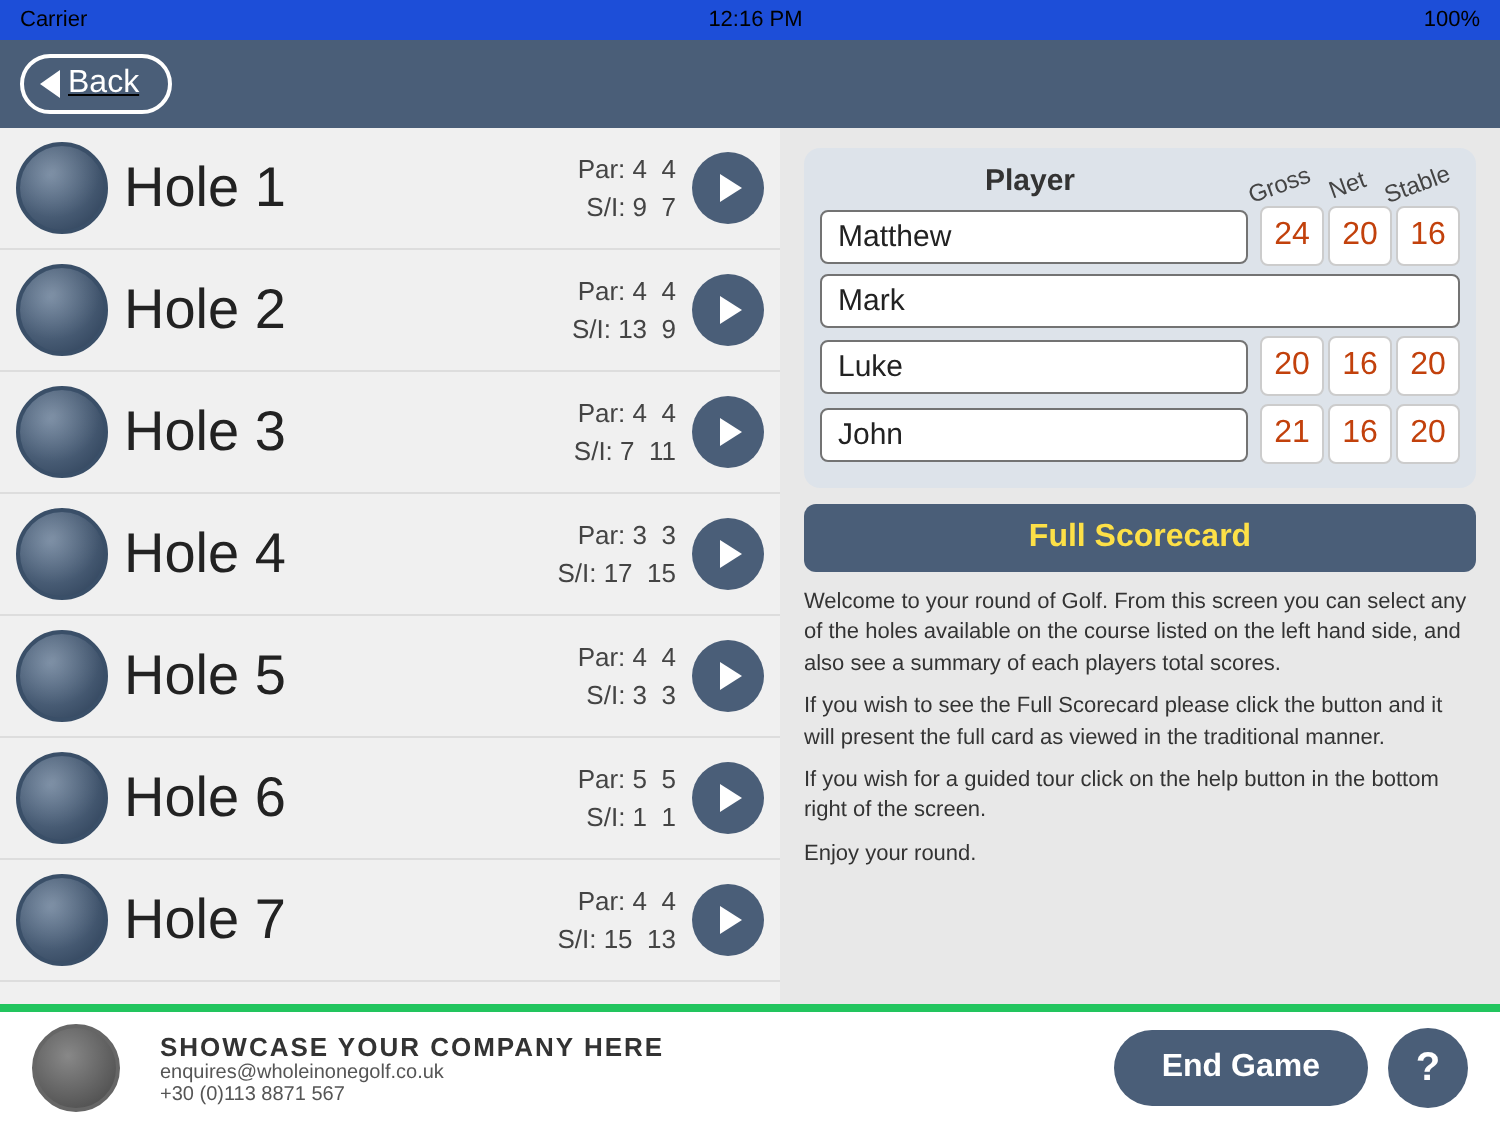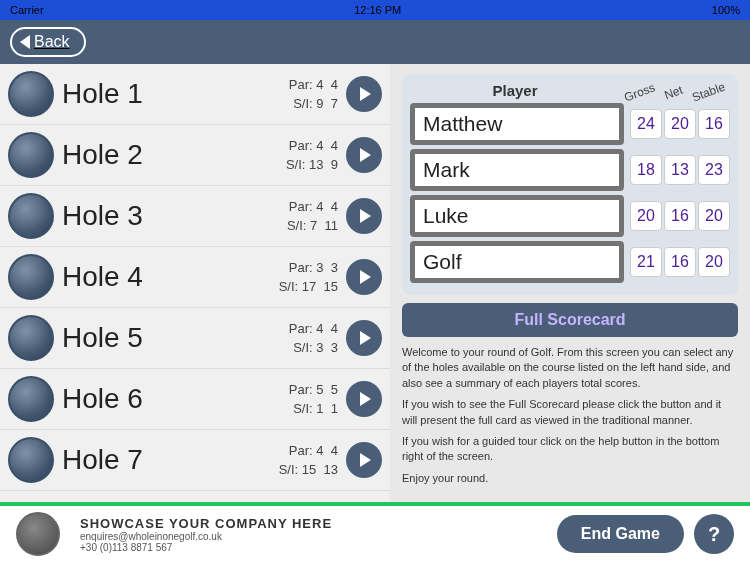--- a/index.html
+++ b/index.html
@@ -199,48 +199,48 @@
       display: flex;
       align-items: center;
       margin-bottom: 4px;
     }
 
     .score-player-name {
       flex: 1;
       background: #fff;
       border-radius: 4px;
       padding: 4px 8px;
-      font-size: 21px;
+      font-size: 15px;
       color: #222;
-      border: 5px solid #737373;
+      border: 1px solid #737373;
     }
 
     .score-values {
       display: flex;
       gap: 2px;
       margin-left: 6px;
     }
 
     .score-cell {
       width: 32px;
       height: 30px;
       background: #fff;
       border: 1px solid #ccc;
       border-radius: 4px;
       display: flex;
       align-items: center;
       justify-content: center;
       font-size: 16px;
-      color: #4c1d95;
+      color: #c2410c;
       font-weight: 400;
     }
 
     .full-scorecard-btn {
       background: #4a5e78;
-      color: #c4b5fd;
+      color: #fde047;
       border: none;
       border-radius: 6px;
       padding: 8px;
       font-size: 16px;
       font-weight: 600;
       cursor: pointer;
       text-align: center;
       width: 100%;
     }
 
@@ -422,36 +422,31 @@
           <div class="score-row">
       <div class="score-player-name">Matthew</div>
       <div class="score-values">
         <div class="score-cell">24</div>
         <div class="score-cell">20</div>
         <div class="score-cell">16</div>
       </div>
     </div>
           <div class="score-row">
       <div class="score-player-name">Mark</div>
-      <div class="score-values">
-        <div class="score-cell">18</div>
-        <div class="score-cell">13</div>
-        <div class="score-cell">23</div>
-      </div>
     </div>
           <div class="score-row">
       <div class="score-player-name">Luke</div>
       <div class="score-values">
         <div class="score-cell">20</div>
         <div class="score-cell">16</div>
         <div class="score-cell">20</div>
       </div>
     </div>
           <div class="score-row">
-      <div class="score-player-name">Golf</div>
+      <div class="score-player-name">John</div>
       <div class="score-values">
         <div class="score-cell">21</div>
         <div class="score-cell">16</div>
         <div class="score-cell">20</div>
       </div>
     </div>
         </div>
     </div>
 
     <button class="full-scorecard-btn">Full Scorecard</button>

